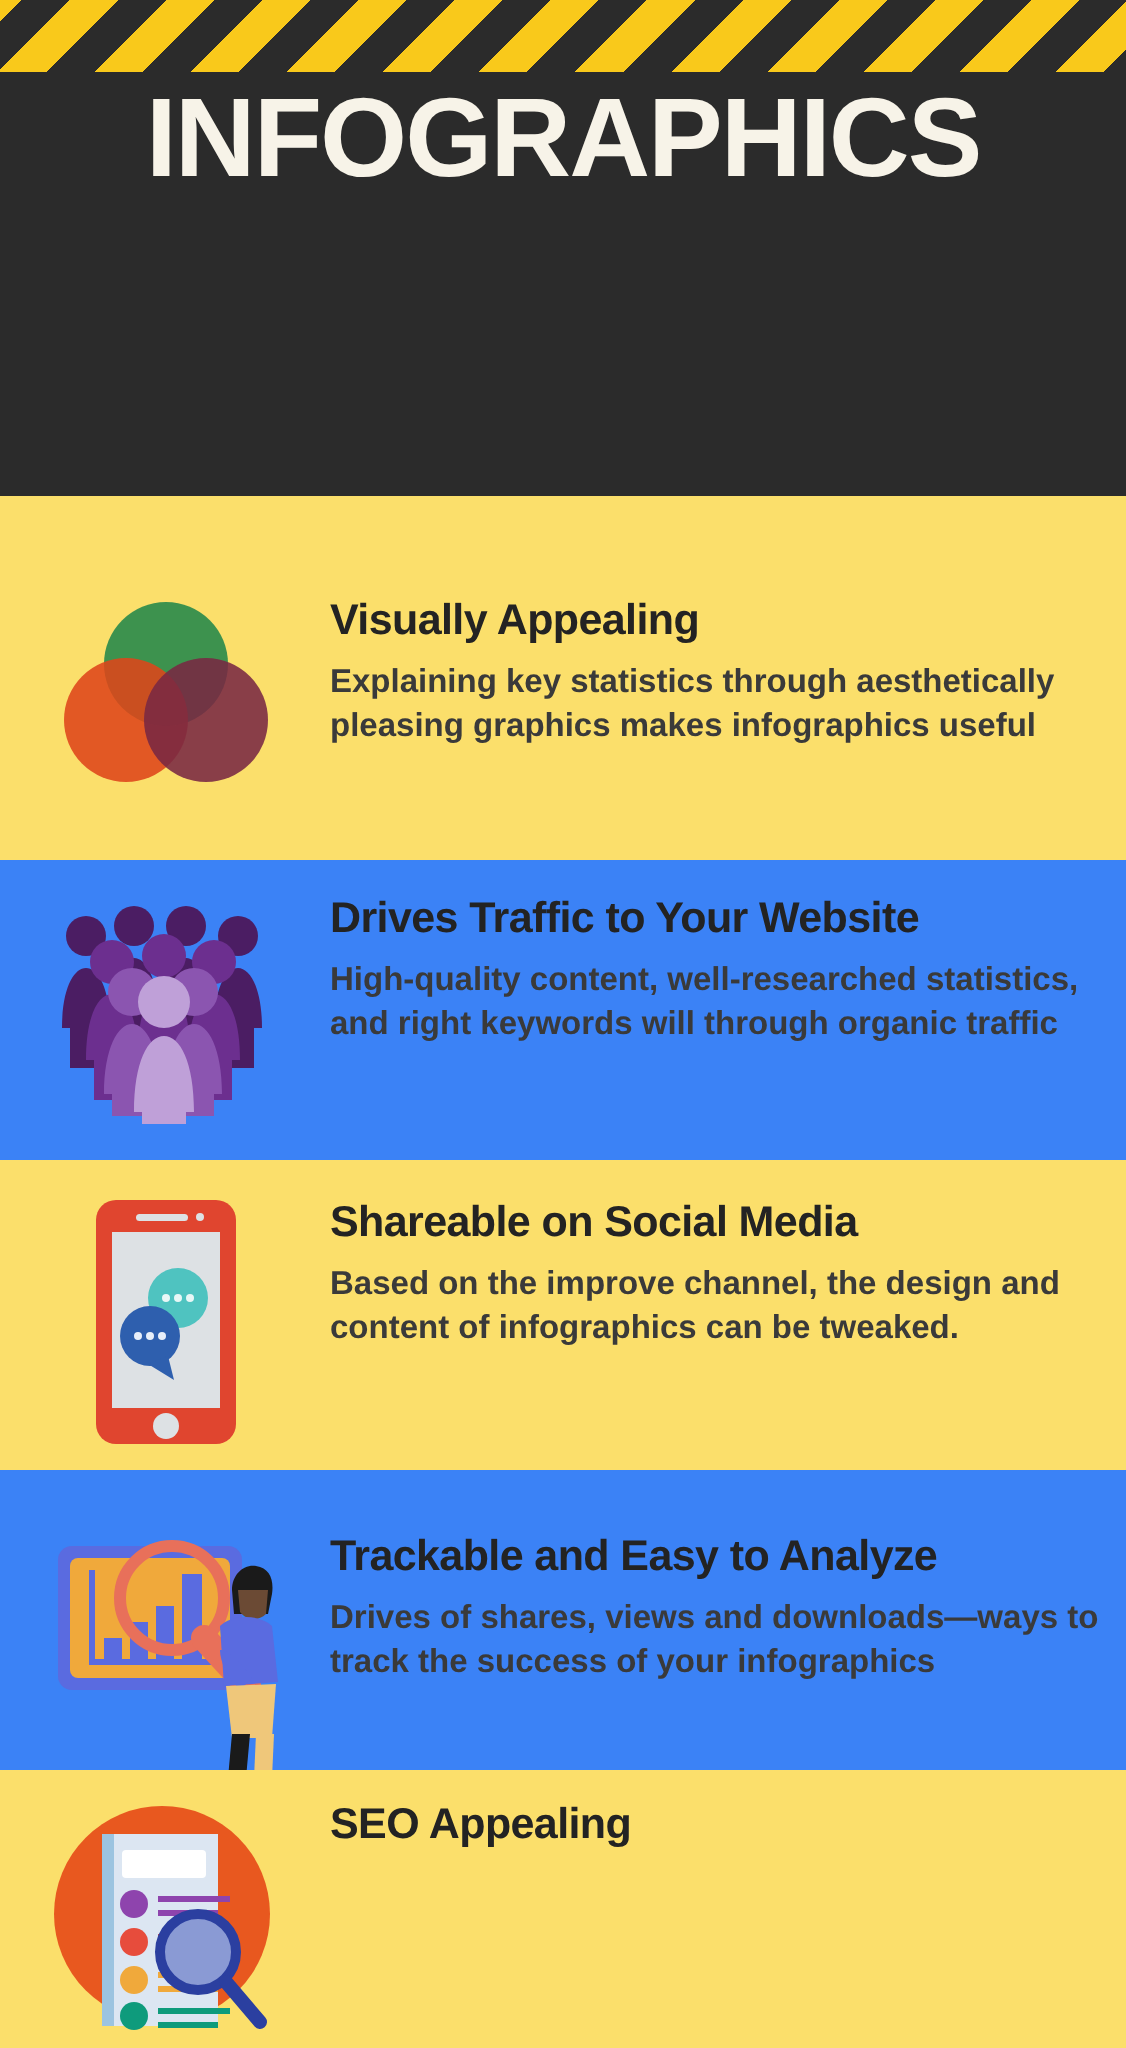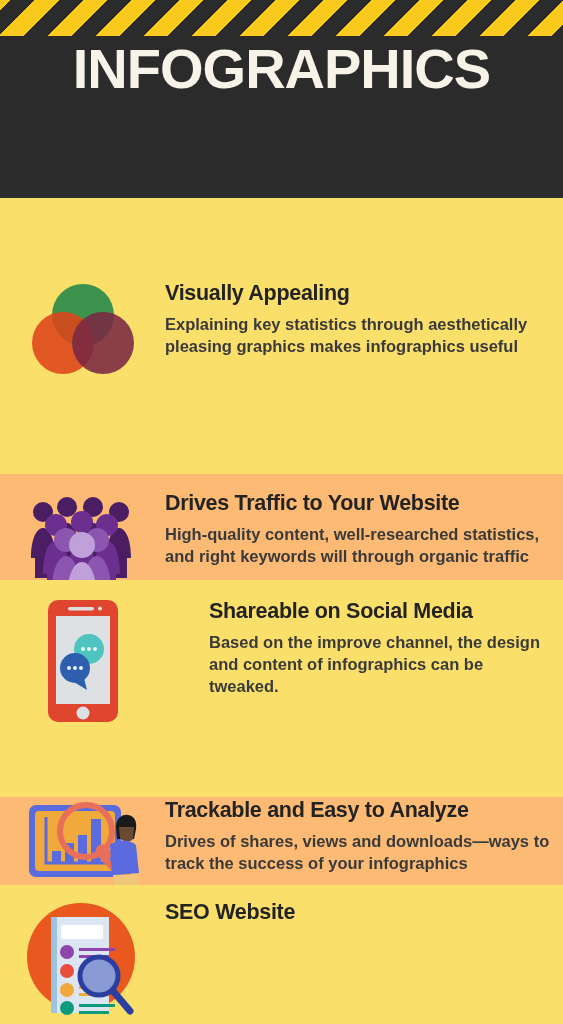--- a/index.html
+++ b/index.html
@@ -18,21 +18,21 @@
     overflow: hidden;
     background: #FBDF6B;
   }
 
   
   .header {
     position: absolute;
     left: 0;
     top: 0;
     width: 563px;
-    height: 198px;
+    height: 248px;
     background: #2B2B2B;
     overflow: hidden;
   }
   .stripe-band {
     position: absolute;
     left: -20px;
     width: 620px;
     background-image: repeating-linear-gradient(
         -45deg,
         #F9C91B 0px, #F9C91B 17px,
@@ -94,21 +94,21 @@
   
   .row {
     position: absolute;
     left: 0;
     width: 563px;
     display: flex;
     align-items: flex-start;
     box-sizing: border-box;
   }
   .row-bg-light { background: #FBDF6B; }
-  .row-bg-dark  { background: #fdba74; margin-top: 44px; }
+  .row-bg-dark  { background: #3b82f6; }
 
   .row-icon {
     width: 165px;
     flex: 0 0 165px;
     display: flex;
     align-items: center;
     justify-content: center;
     box-sizing: border-box;
   }
   .row-text {
@@ -146,21 +146,21 @@
 
     <div class="title-block">
       <span class="title-line">INFOGRAPHICS</span>
     </div>
 
     <div class="stripe-bottom-strip">
       <div class="stripe-bottom-inner"></div>
     </div>
   </div>
 
-  <div class="row row-bg-light" style="top:280px; height:112px; ">
+  <div class="row row-bg-light" style="top:297px; height:112px; ">
     <div class="row-icon">
       <svg width="106" height="100" viewBox="0 0 106 100" aria-hidden="true">
         <g style="mix-blend-mode:multiply">
           <circle cx="53" cy="35" r="31" fill="#2EA0B4" opacity="0.92"></circle>
           <circle cx="33" cy="63" r="31" fill="#E2503C" opacity="0.88"></circle>
           <circle cx="73" cy="63" r="31" fill="#7B2D9E" opacity="0.88"></circle>
         </g>
       </svg>
     </div>
     <div class="row-text">
@@ -207,21 +207,21 @@
           <path d="M40 110 C40 85 47 72 55 72 C63 72 70 85 70 110 L66 110 L66 116 L44 116 L44 110 Z"></path>
         </g>
       </svg>
     </div>
     <div class="row-text">
       <h2 class="row-title">Drives Traffic to Your Website</h2>
       <p class="row-desc">High-quality content, well-researched statistics, and right keywords will through organic traffic</p>
     </div>
   </div>
 
-  <div class="row row-bg-light" style="top:580px; height:147px; padding-top:18px;gap:44px;">
+  <div class="row row-bg-light" style="top:580px; height:147px; padding-top:18px;">
     <div class="row-icon">
       <svg width="74" height="126" viewBox="0 0 74 126" aria-hidden="true">
         <rect x="2" y="2" width="70" height="122" rx="10" fill="#E0452F"></rect>
         <rect x="10" y="18" width="54" height="88" fill="#DDE1E4"></rect>
         <rect x="22" y="9" width="26" height="3.5" rx="1.75" fill="#DDE1E4"></rect>
         <circle cx="54" cy="10.5" r="2" fill="#DDE1E4"></circle>
         <circle cx="37" cy="115" r="6.5" fill="#DDE1E4"></circle>
 
         <g fill="#4FC3C0">
           <circle cx="43" cy="51" r="15"></circle>
@@ -243,21 +243,21 @@
           <circle cx="35" cy="70" r="2"></circle>
         </g>
       </svg>
     </div>
     <div class="row-text">
       <h2 class="row-title">Shareable on Social Media</h2>
       <p class="row-desc">Based on the improve channel, the design and content of infographics can be tweaked.</p>
     </div>
   </div>
 
-  <div class="row row-bg-dark" style="top:753px; height:150px; padding-top:0;">
+  <div class="row row-bg-dark" style="top:735px; height:150px; padding-top:30px;">
     <div class="row-icon">
       <svg width="118" height="132" viewBox="0 0 118 132" aria-hidden="true">
 
         <rect x="5" y="8" width="92" height="72" rx="7" fill="#5A6BE0"></rect>
         <rect x="11" y="14" width="80" height="60" rx="4" fill="#F0A93B"></rect>
 
         <path d="M22 20 L22 66 L86 66" stroke="#5A6BE0" stroke-width="3" fill="none"></path>
 
         <rect x="28" y="54" width="9" height="12" fill="#5A6BE0"></rect>
         <rect x="41" y="46" width="9" height="20" fill="#5A6BE0"></rect>
@@ -304,17 +304,17 @@
         <rect x="55" y="94" width="30" height="3" fill="#F0A93B"></rect>
         <circle cx="43" cy="109" r="7" fill="#0E9B7C"></circle>
         <rect x="55" y="105" width="36" height="3" fill="#0E9B7C"></rect>
         <rect x="55" y="112" width="30" height="3" fill="#0E9B7C"></rect>
 
         <circle cx="75" cy="77" r="19" fill="#8A9AD4" stroke="#2B3FA0" stroke-width="5"></circle>
         <path d="M89 92 L106 112" stroke="#2B3FA0" stroke-width="7" stroke-linecap="round"></path>
       </svg>
     </div>
     <div class="row-text">
-      <h2 class="row-title">SEO Website</h2>
+      <h2 class="row-title">SEO Appealing</h2>
     </div>
   </div>
 
 </div>
 
 </body></html>

